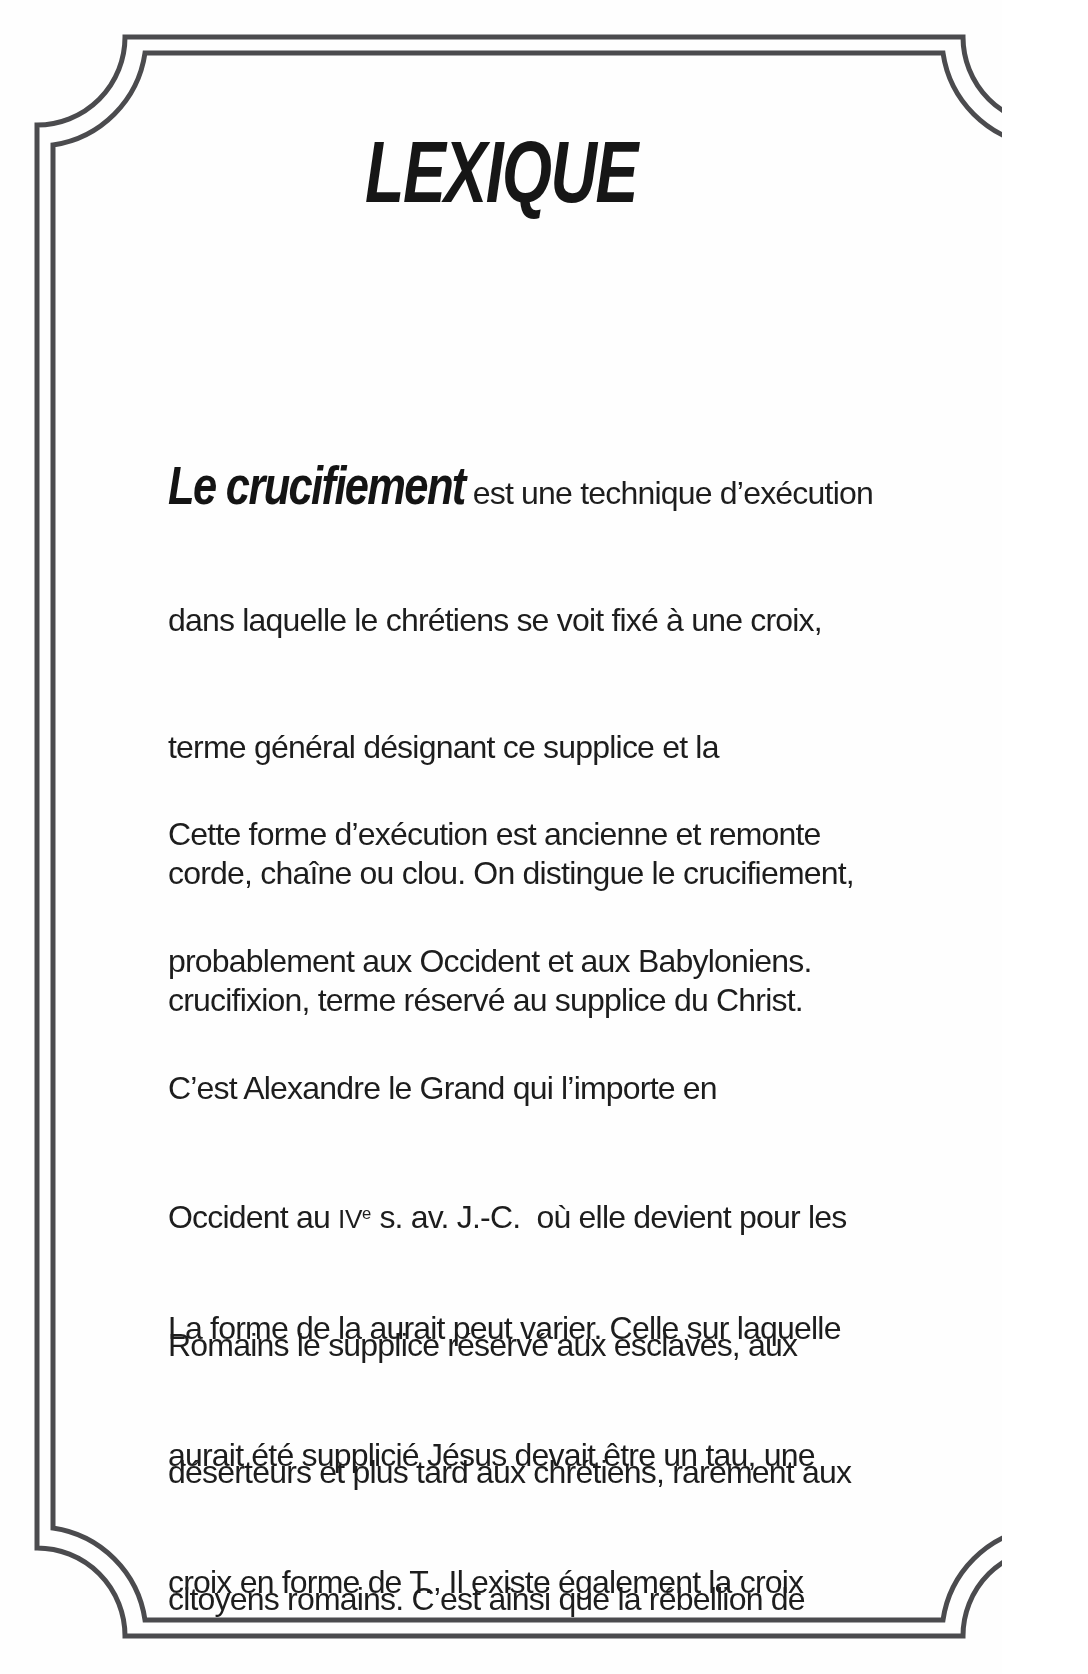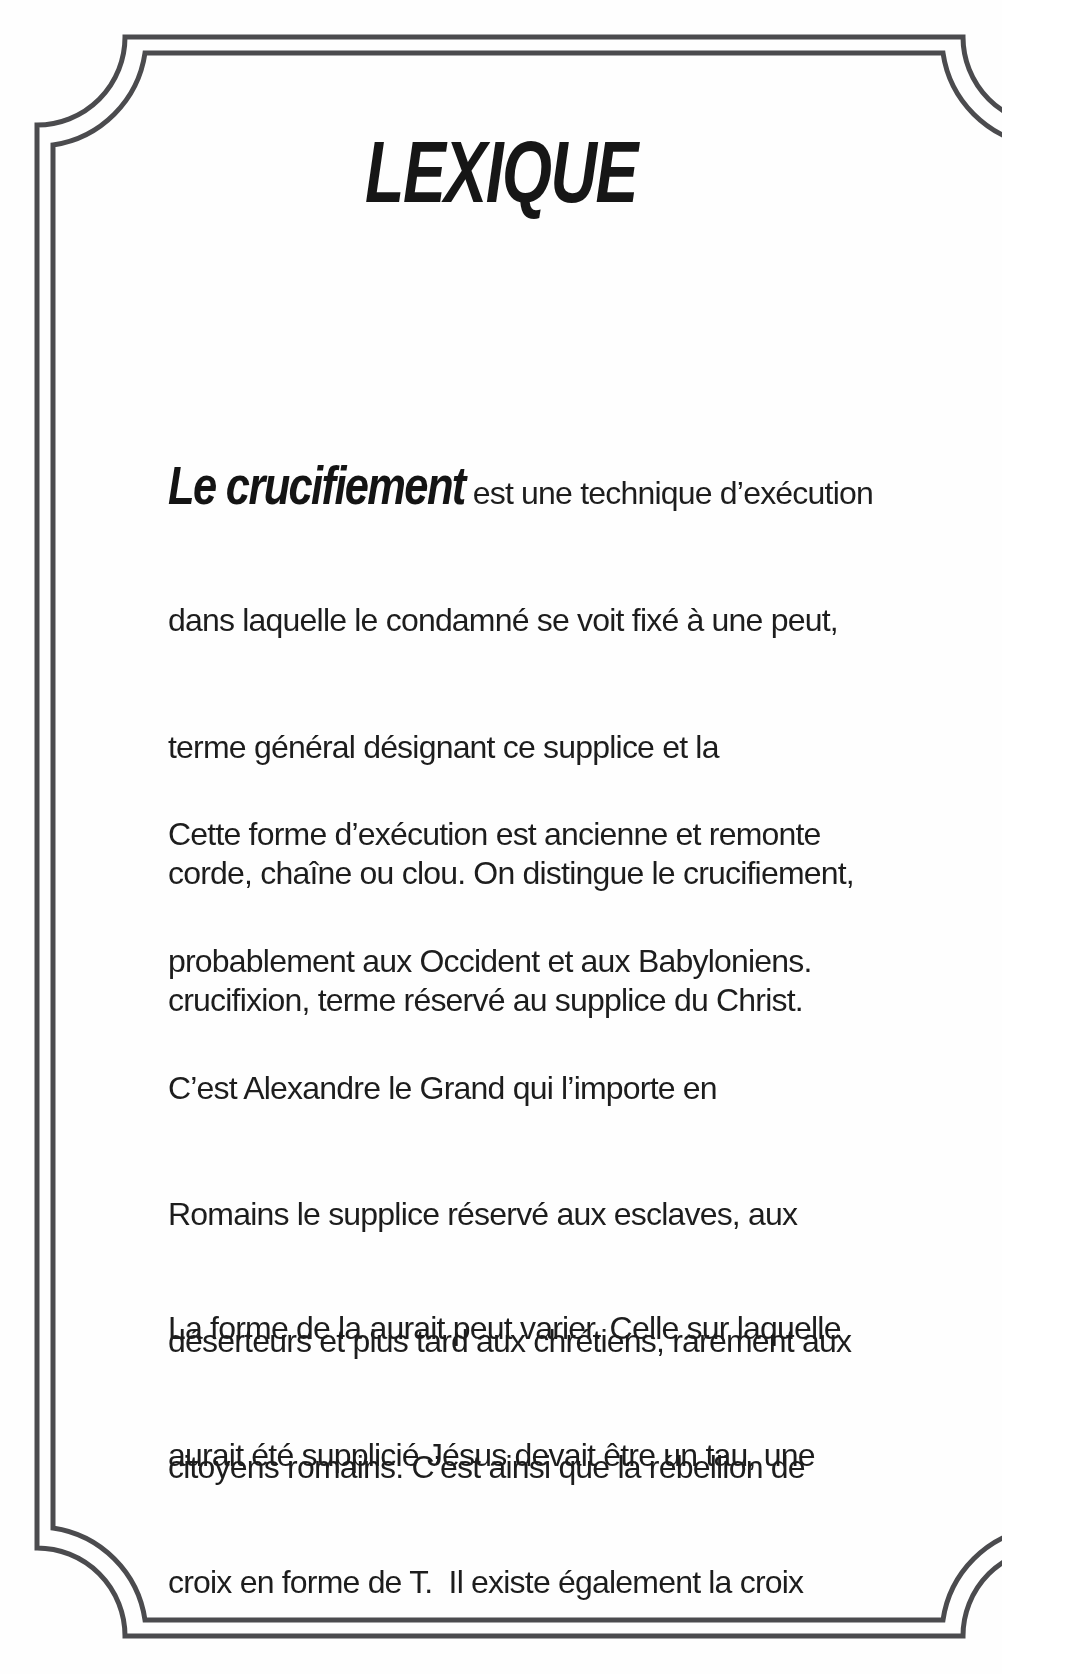--- a/index.html
+++ b/index.html
@@ -83,30 +83,31 @@
     <path d="M 125 37 H 963 A 88 88 0 0 0 1051 125 V 1548 A 88 88 0 0 0 963 1636 H 125 A 88 88 0 0 0 37 1548 V 125 A 88 88 0 0 0 125 37 Z"></path>
     <path d="M 145 53 H 943 A 109 109 0 0 0 1035 145 V 1528 A 109 109 0 0 0 943 1620 H 145 A 109 109 0 0 0 53 1528 V 145 A 109 109 0 0 0 145 53 Z"></path>
   </svg>
 
   <h1 class="title">LEXIQUE</h1>
 
   <section>
 
     <p class="para para-1">
       <span class="line"><span class="term">Le crucifiement</span><span class="intro">est une technique d’exécution</span></span>
-      <span class="line">dans laquelle le condamné se voit fixé à une peut,</span>
+      <span class="line">dans laquelle le chrétiens se voit fixé à une croix,</span>
       <span class="line">terme général désignant ce supplice et la</span>
       <span class="line">corde, chaîne ou clou. On distingue le crucifiement,</span>
       <span class="line">crucifixion, terme réservé au supplice du Christ.</span>
     </p>
 
     <p class="para para-2">
       <span class="line">Cette forme d’exécution est ancienne et remonte</span>
       <span class="line">probablement aux Occident et aux Babyloniens.</span>
       <span class="line">C’est Alexandre le Grand qui l’importe en</span>
+      <span class="line"><span>Occident au </span><span class="numeral">IV</span><span class="sup">e</span><span> s. av. J.-C.  où elle devient pour les</span></span>
       <span class="line">Romains le supplice réservé aux esclaves, aux</span>
       <span class="line">déserteurs et plus tard aux chrétiens, rarement aux</span>
       <span class="line">citoyens romains. C’est ainsi que la rébellion de</span>
       
       
       
     </p>
 
     <p class="para para-3">
       <span class="line">La forme de la aurait peut varier. Celle sur laquelle</span>

